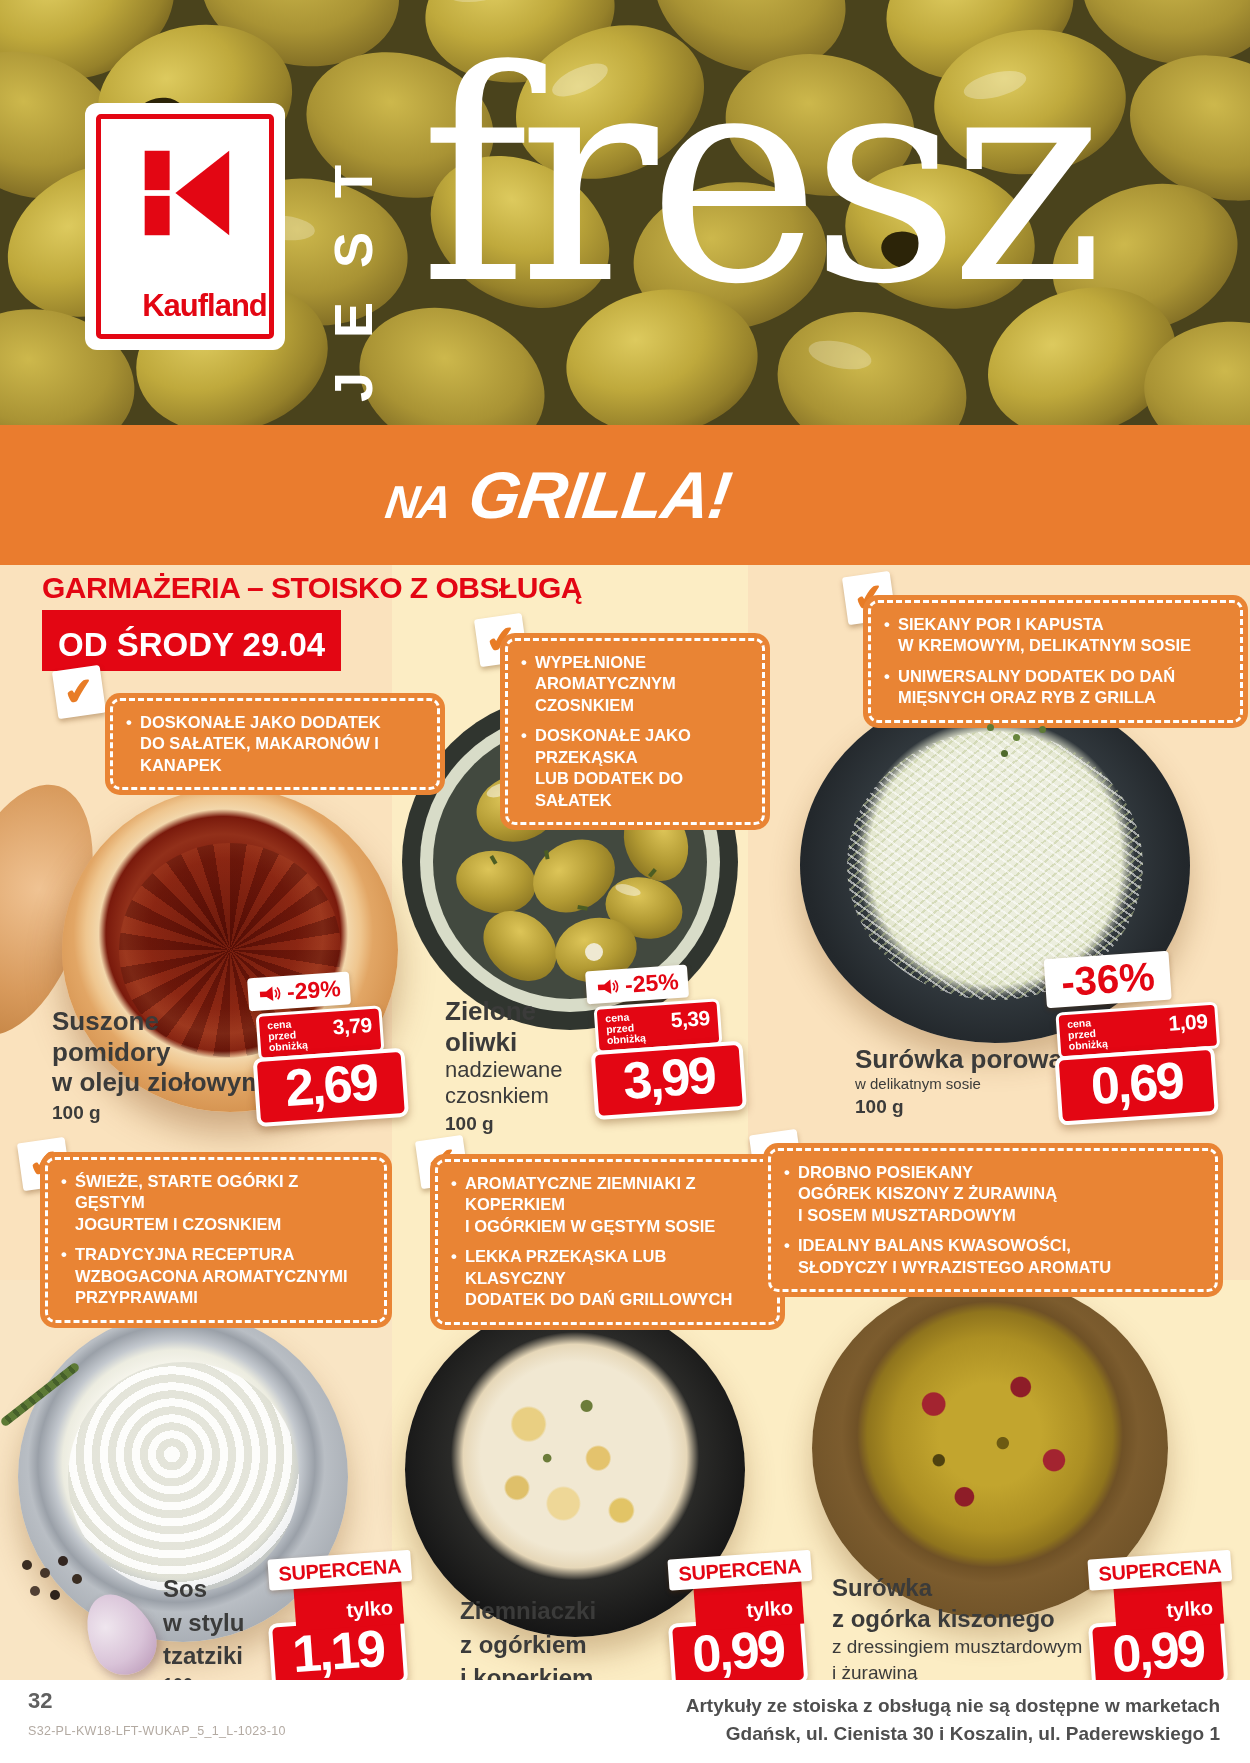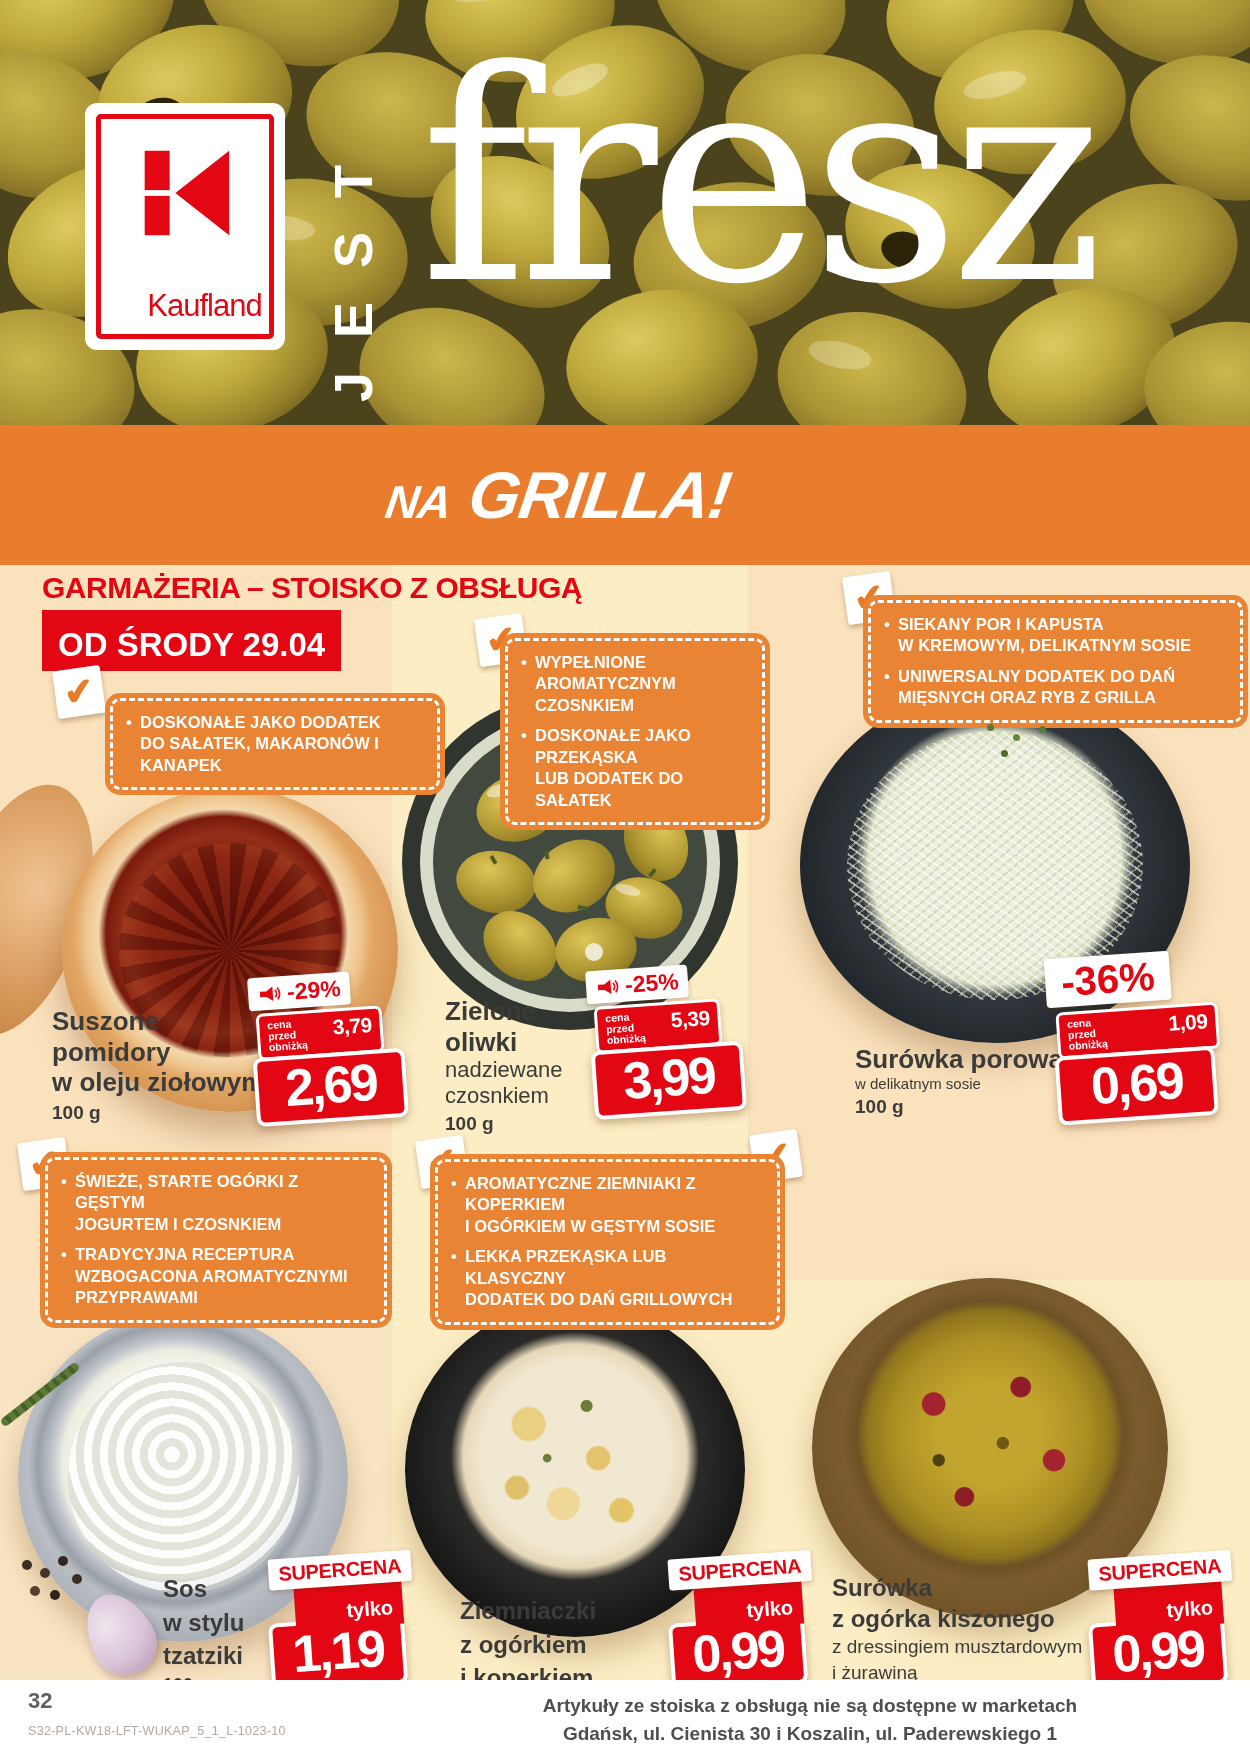--- a/index.html
+++ b/index.html
@@ -7,21 +7,21 @@
         background:#fae2bd;font-family:"Liberation Sans",sans-serif;margin:0 auto;}
   .abs{position:absolute;}
 
   
   .photo-header{left:0;top:0;width:1250px;height:425px;overflow:hidden;}
   .logo{left:85px;top:103px;width:200px;height:247px;background:#fff;border-radius:12px;}
   .logo-frame{position:absolute;left:11px;top:11px;right:11px;bottom:11px;
               border:5px solid #e30613;border-radius:5px;}
   .logo-k{position:absolute;left:52px;top:42px;width:96px;height:96px;}
   .logo-word{position:absolute;left:0;right:0;bottom:26px;text-align:center;
-             color:#e30613;font-weight:400;font-size:31px;letter-spacing:-1px;margin-left:39px;}
+             color:#e30613;font-weight:700;font-size:31px;letter-spacing:-1px;margin-left:39px;}
   .jest{left:322px;top:402px;transform:rotate(-90deg);transform-origin:0 0;
         color:#fff;font-size:54px;font-weight:700;letter-spacing:34px;white-space:nowrap;}
   .fresz{left:420px;top:18px;color:#fff;font-family:"DejaVu Serif",serif;
          font-size:292px;line-height:1.1;letter-spacing:-10px;}
 
   
   .banner{left:0;top:425px;width:1250px;height:140px;background:#ea7c2e;
           display:flex;align-items:center;justify-content:center;gap:18px;}
   .banner-inner{display:flex;align-items:baseline;gap:18px;transform:translateX(-66px) skewX(-8deg);}
   .banner-na{color:#fff;font-weight:800;font-style:italic;font-size:46px;letter-spacing:-1px;}
@@ -136,21 +136,21 @@
        radial-gradient(circle at 62% 25%, #8e1d28 0 4%, transparent 4.5%),
        radial-gradient(circle at 75% 55%, #a32430 0 4.5%, transparent 5%),
        radial-gradient(circle at 40% 70%, #8e1d28 0 4%, transparent 4.5%),
        radial-gradient(circle at 55% 48%, #6d5a12 0 3%, transparent 3.5%),
        radial-gradient(circle at 30% 55%, #4f420f 0 2.5%, transparent 3%);}
 
   
   .footer{left:0;top:1680px;width:1250px;height:83px;background:#fff;}
   .page-num{left:28px;top:1688px;font-size:22px;font-weight:700;color:#606060;}
   .code{left:28px;top:1724px;font-size:12.5px;color:#b3aaa2;letter-spacing:.3px;}
-  .note{left:400px;top:1692px;width:820px;text-align:center;font-size:19px;font-weight:600;
+  .note{left:400px;top:1692px;width:820px;text-align:right;font-size:19px;font-weight:600;
         color:#4e4e4e;line-height:1.45;white-space:pre-line;}
 </style>
 </head>
 <body>
 
 <div class="page">
 
   <div class="abs photo-header">
     <svg width="1250" height="425" viewBox="0 0 1250 425">
       <defs>
@@ -308,20 +308,27 @@
     <div class="bullet">TRADYCYJNA RECEPTURA
 WZBOGACONA AROMATYCZNYMI
 PRZYPRAWAMI</div>
   </div>
   <div class="abs bbox" style="left:435px;top:1159px;width:315px;">
     <div class="bullet">AROMATYCZNE ZIEMNIAKI Z KOPERKIEM
 I OGÓRKIEM W GĘSTYM SOSIE</div>
     <div class="bullet">LEKKA PRZEKĄSKA LUB KLASYCZNY
 DODATEK DO DAŃ GRILLOWYCH</div>
   </div>
+  <div class="abs bbox" style="left:768px;top:1148px;width:420px;">
+    <div class="bullet">DROBNO POSIEKANY
+OGÓREK KISZONY Z ŻURAWINĄ
+I SOSEM MUSZTARDOWYM</div>
+    <div class="bullet">IDEALNY BALANS KWASOWOŚCI,
+SŁODYCZY I WYRAZISTEGO AROMATU</div>
+  </div>
 
   <div class="abs" style="left:52px;top:1006px;">
     <div class="pname-bold">Suszone
 pomidory
 w oleju ziołowym</div>
     <div class="psize">100 g</div>
   </div>
   <div class="abs" style="left:445px;top:996px;">
     <div class="pname-bold">Zielone
 oliwki</div>

